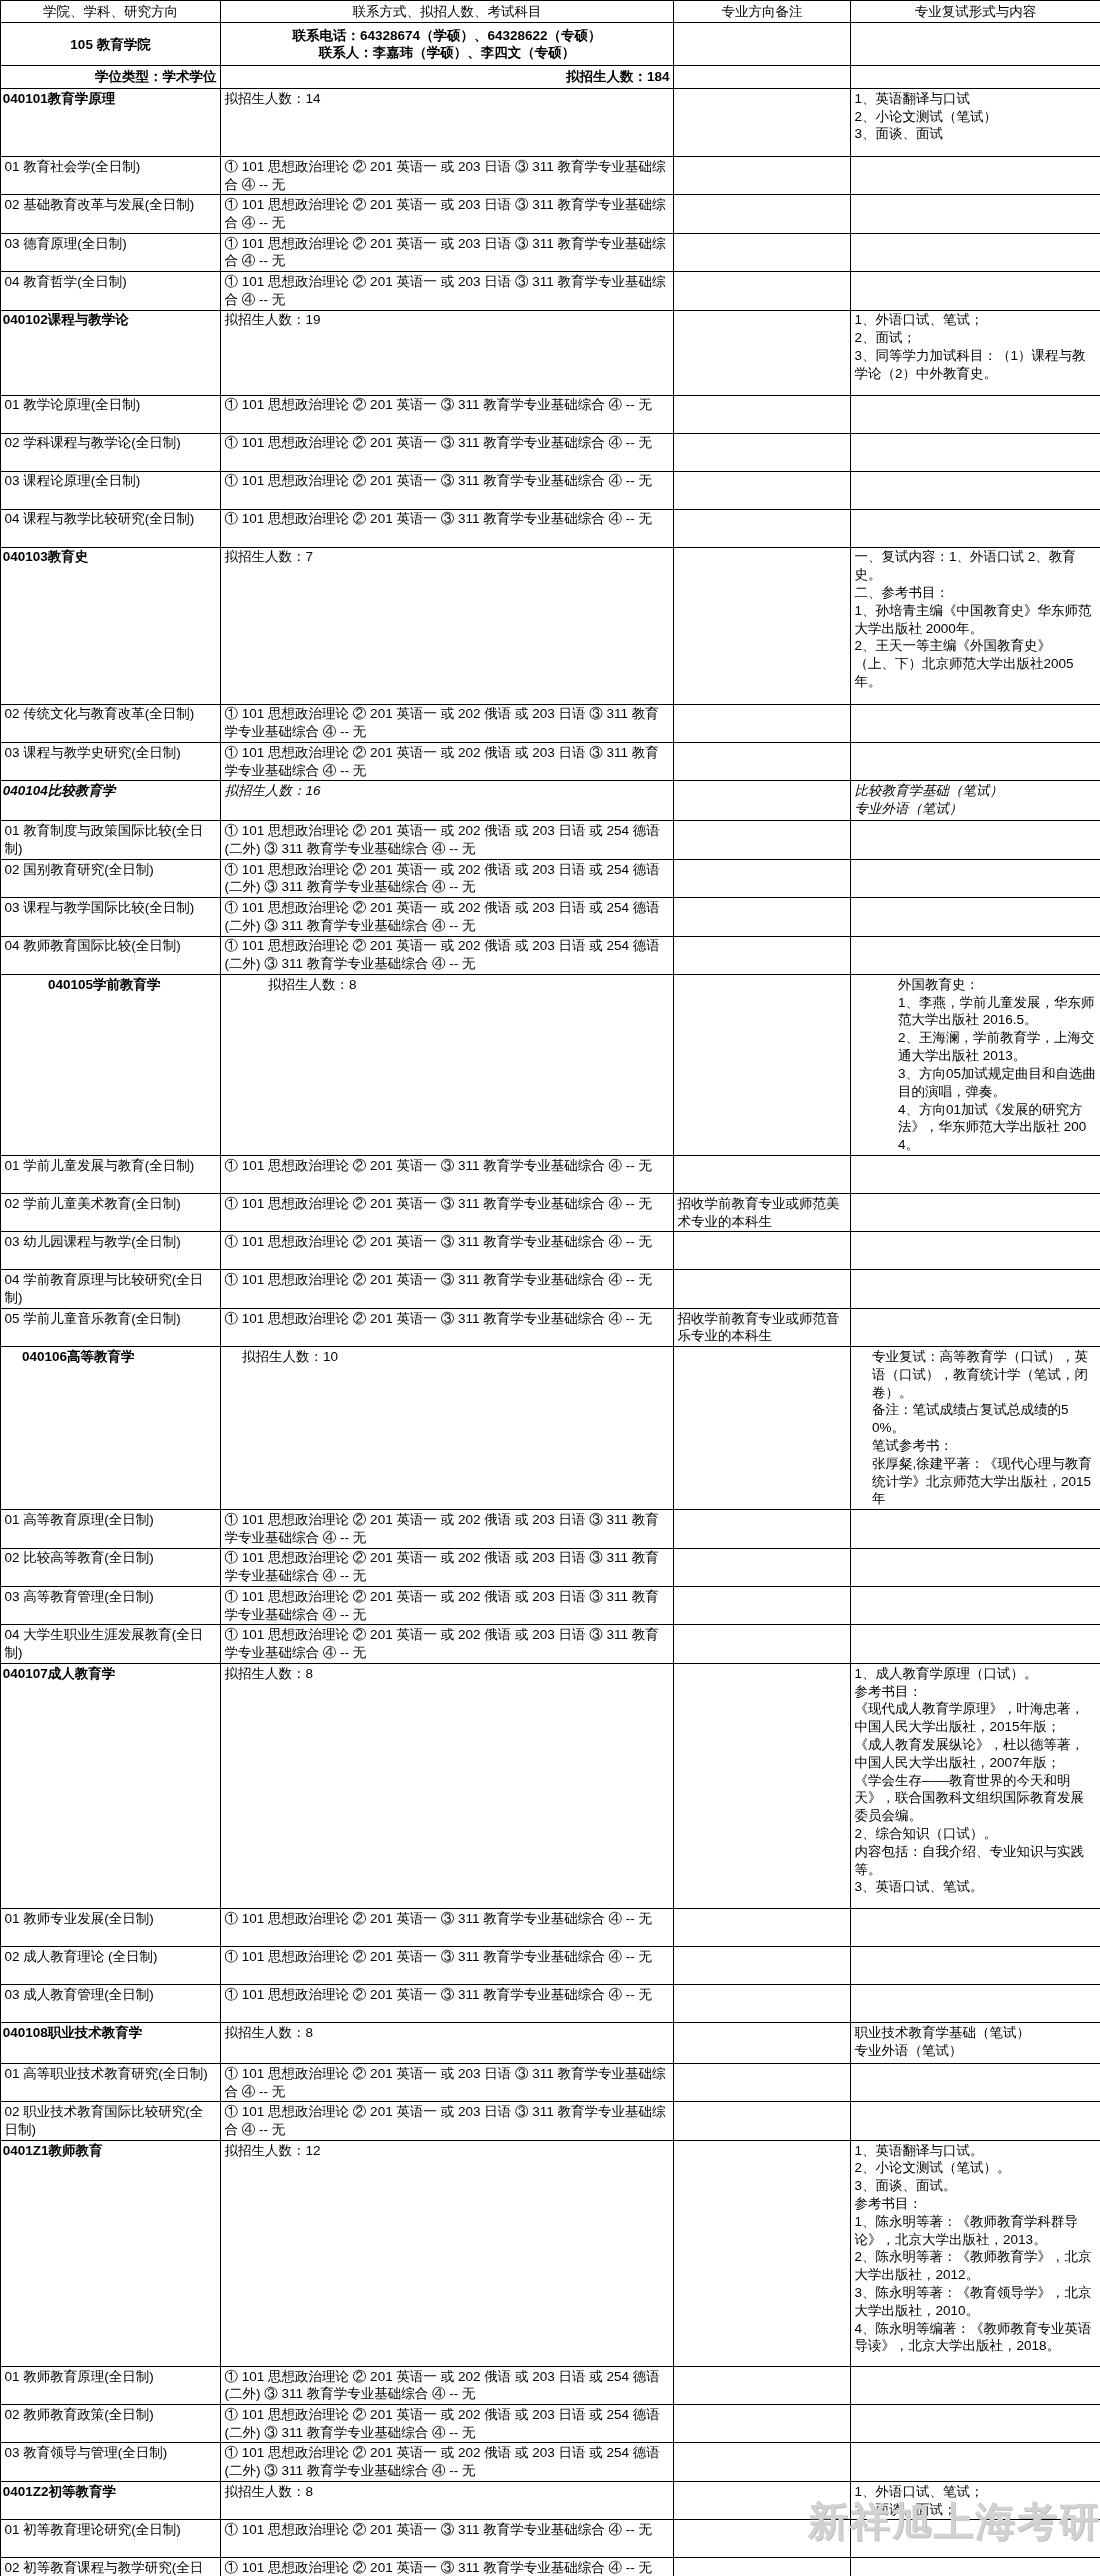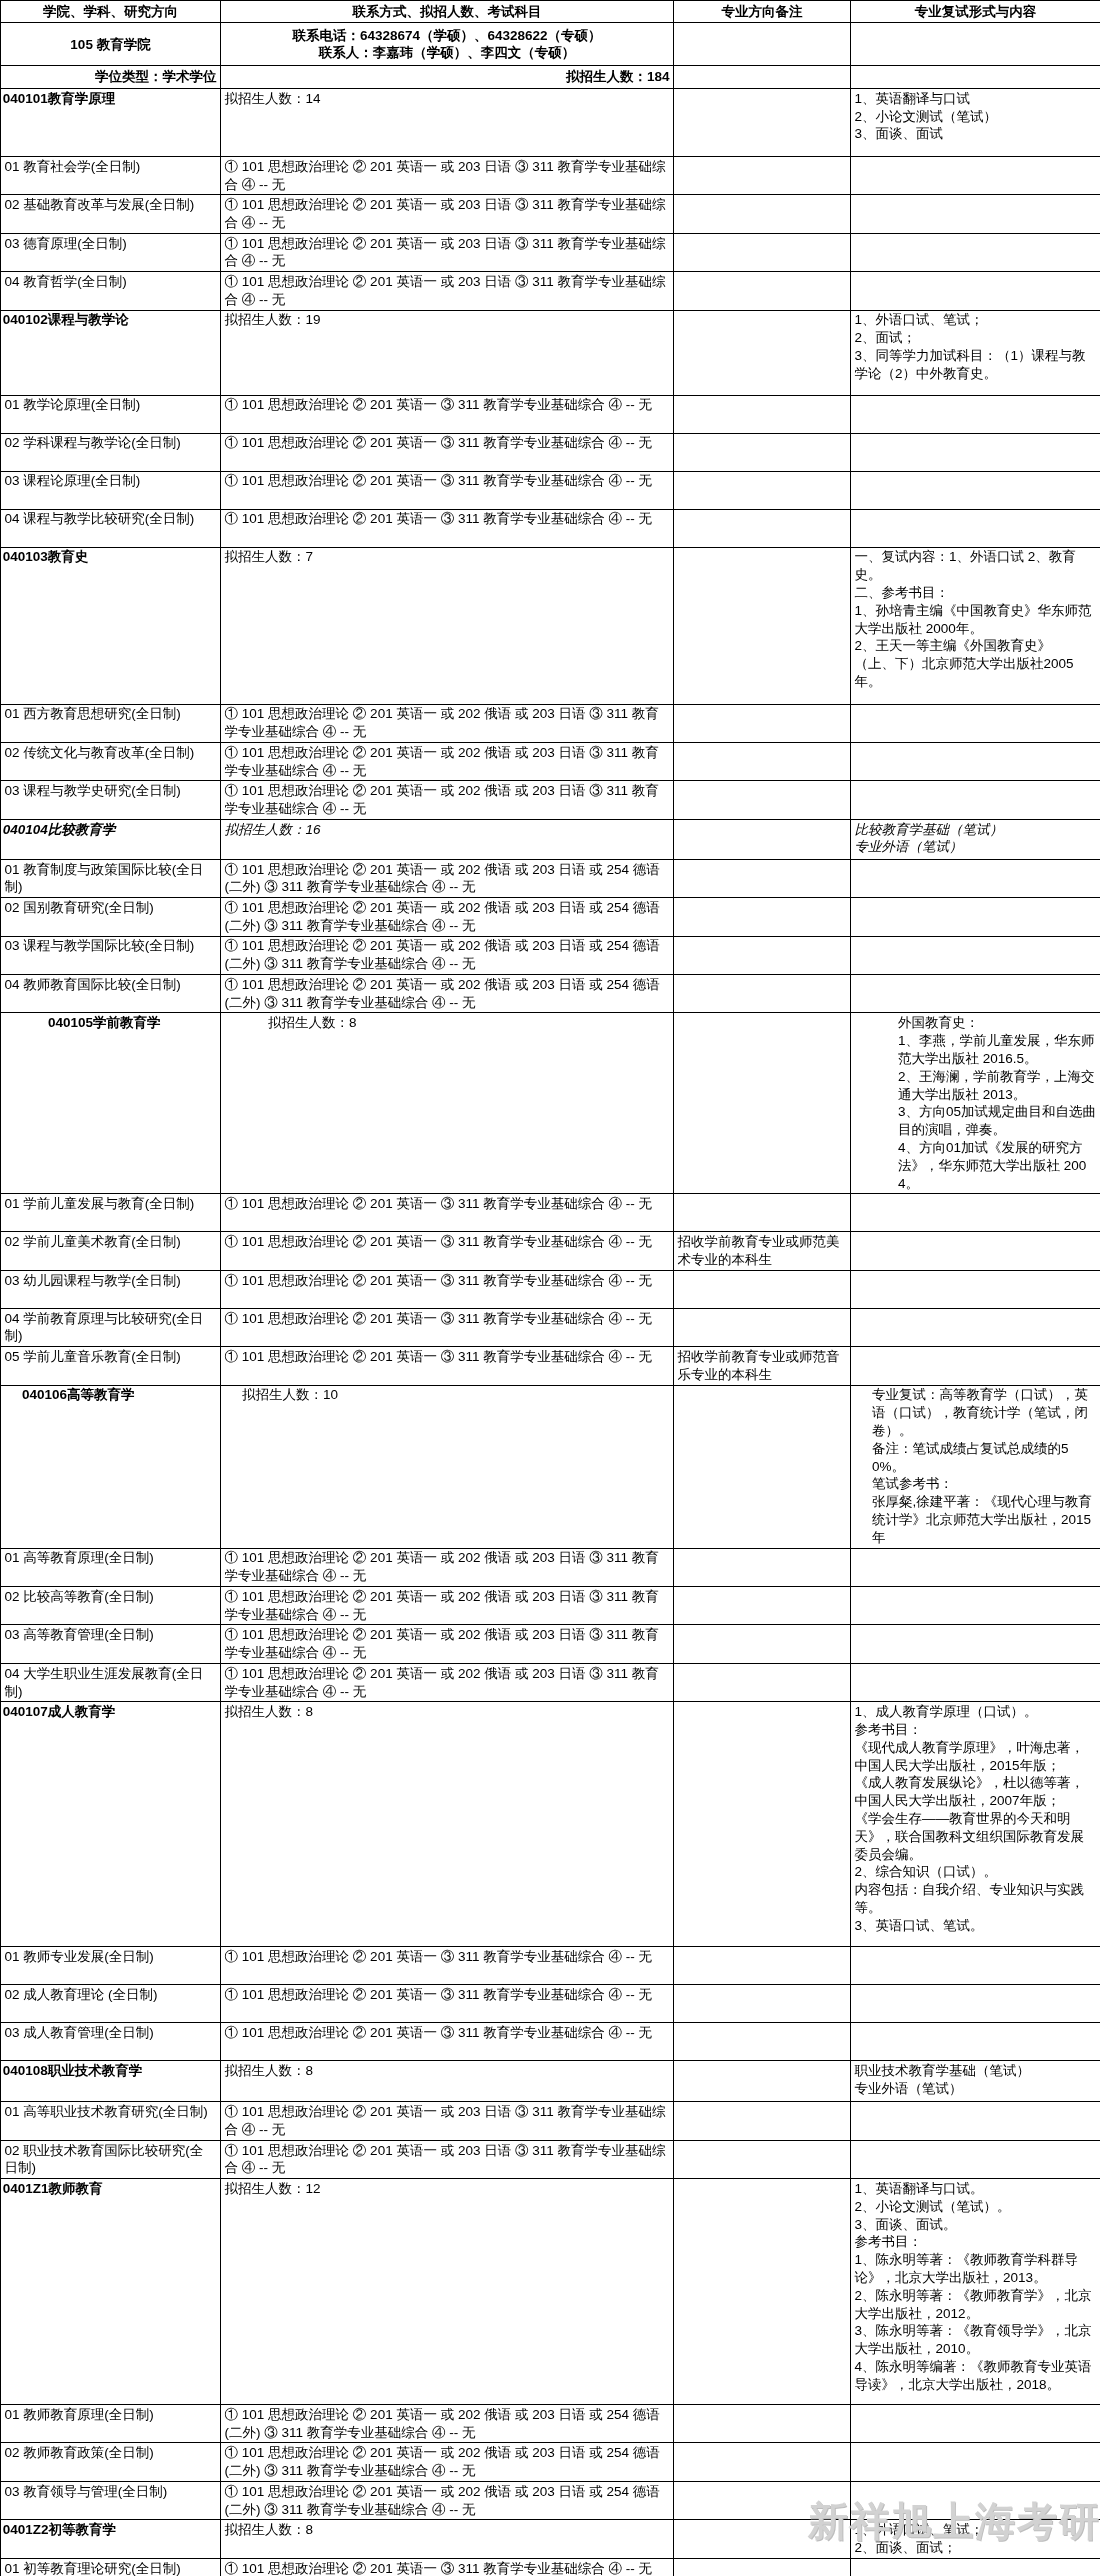--- a/index.html
+++ b/index.html
@@ -21,21 +21,21 @@
     border: 0.9px solid #000;
     vertical-align: top;
     padding: 0.9px 3.6px;
     font-size: 13.5px;
     line-height: 1.32;
     word-break: break-all;
     overflow: hidden;
   }
   thead th {
     text-align: center;
-    font-weight: bold;
+    font-weight: normal;
     padding: 1.8px 3.6px;
     height: 20px;
   }
   tr.college-row td { height: 43px; text-align: center; font-weight: bold; vertical-align: middle; }
   tr.degree-row td { height: 22.5px; text-align: right; font-weight: bold; vertical-align: middle; }
   td.code-cell { font-weight: bold; padding-left: 1.8px; }
   tr.dir-row td { height: 38px; }
   tr.sec-0 td { height: 68px; }
   tr.sec-1 td { height: 85px; }
   tr.sec-2 td { height: 157px; }
@@ -171,26 +171,20 @@
         <td></td>
         <td>
           <span class="retest-line">一、复试内容：1、外语口试 2、教育史。</span>
           <span class="retest-line">二、参考书目：</span>
           <span class="retest-line">1、孙培青主编《中国教育史》华东师范大学出版社 2000年。</span>
           <span class="retest-line">2、王天一等主编《外国教育史》</span>
           <span class="retest-line">（上、下）北京师范大学出版社2005年。</span>
         </td>
       </tr>
       <tr class="dir-row">
-        <td>01 西方教育思想研究(全日制)</td>
-        <td>① 101 思想政治理论 ② 201 英语一 或 202 俄语 或 203 日语 ③ 311 教育学专业基础综合 ④ -- 无</td>
-        <td></td>
-        <td></td>
-      </tr>
-      <tr class="dir-row">
         <td>02 传统文化与教育改革(全日制)</td>
         <td>① 101 思想政治理论 ② 201 英语一 或 202 俄语 或 203 日语 ③ 311 教育学专业基础综合 ④ -- 无</td>
         <td></td>
         <td></td>
       </tr>
       <tr class="dir-row">
         <td>03 课程与教学史研究(全日制)</td>
         <td>① 101 思想政治理论 ② 201 英语一 或 202 俄语 或 203 日语 ③ 311 教育学专业基础综合 ④ -- 无</td>
         <td></td>
         <td></td>

